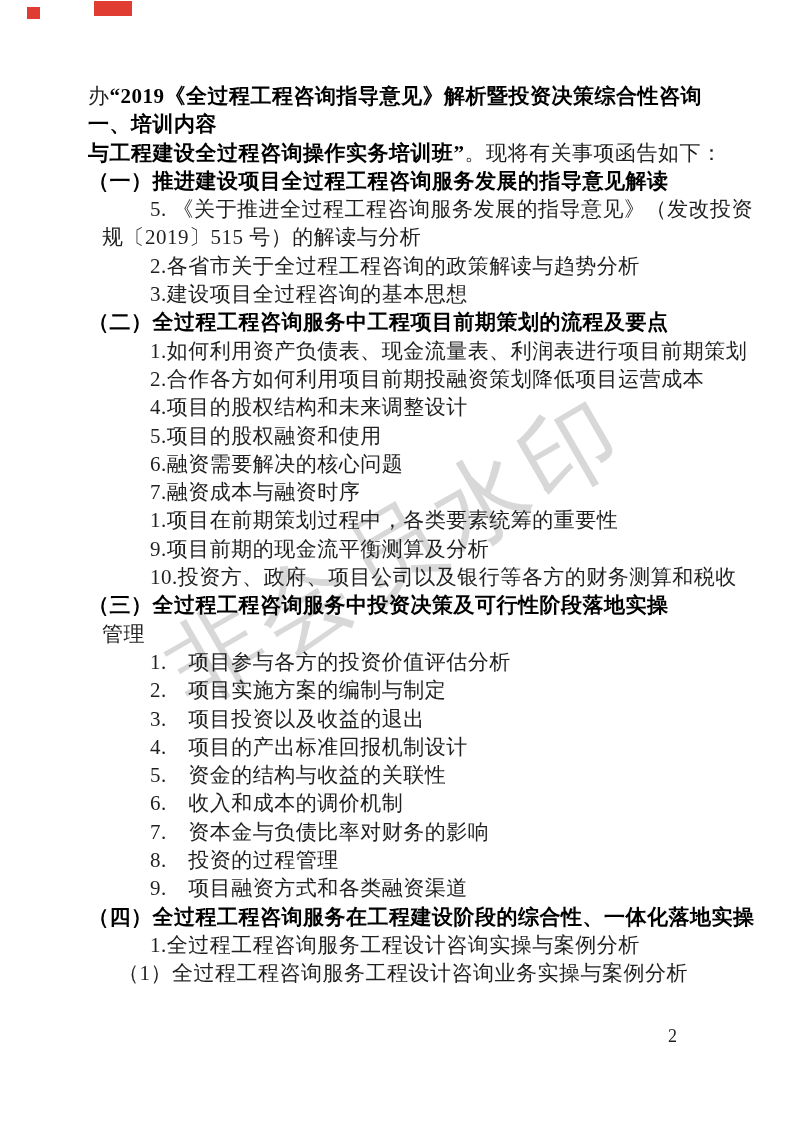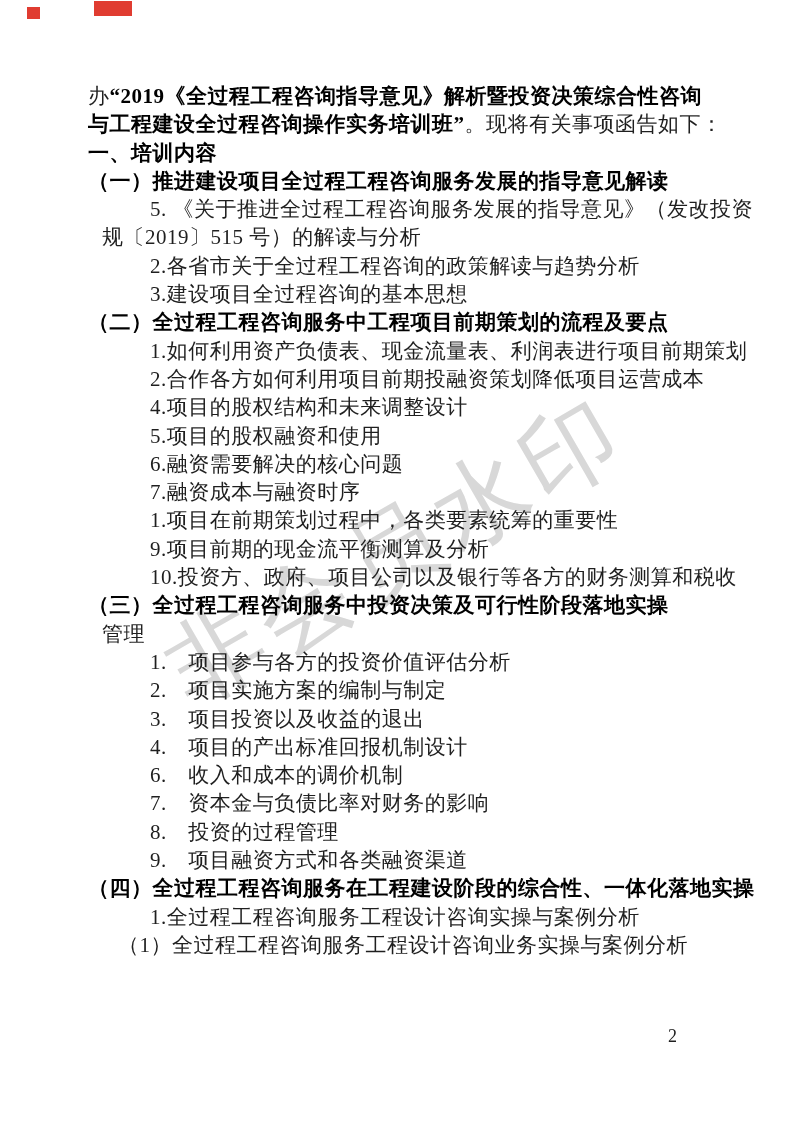--- a/index.html
+++ b/index.html
@@ -58,22 +58,22 @@
 <body>
 
 <div class="page">
   <div class="red-mark red-mark-1"></div>
   <div class="red-mark red-mark-2"></div>
 
   <div class="watermark">非会员水印</div>
 
   <div class="doc-body">
       <div class="line t-para"><span>办</span><span class="bold">“2019《全过程工程咨询指导意见》解析暨投资决策综合性咨询</span></div>
+      <div class="line t-header"><span class="bold">一、培训内容</span></div>
       <div class="line t-para"><span class="bold">与工程建设全过程咨询操作实务培训班”</span><span>。现将有关事项函告如下：</span></div>
-      <div class="line t-header"><span class="bold">一、培训内容</span></div>
       <div class="line t-header"><span class="bold">（一）推进建设项目全过程工程咨询服务发展的指导意见解读</span></div>
       <div class="line t-item"><span>5. 《关于推进全过程工程咨询服务发展的指导意见》（发改投资</span></div>
       <div class="line t-cont"><span>规〔2019〕515 号）的解读与分析</span></div>
       <div class="line t-item"><span>2.各省市关于全过程工程咨询的政策解读与趋势分析</span></div>
       <div class="line t-item"><span>3.建设项目全过程咨询的基本思想</span></div>
       <div class="line t-header"><span class="bold">（二）全过程工程咨询服务中工程项目前期策划的流程及要点</span></div>
       <div class="line t-item"><span>1.如何利用资产负债表、现金流量表、利润表进行项目前期策划</span></div>
       <div class="line t-item"><span>2.合作各方如何利用项目前期投融资策划降低项目运营成本</span></div>
       <div class="line t-item"><span>4.项目的股权结构和未来调整设计</span></div>
       <div class="line t-item"><span>5.项目的股权融资和使用</span></div>
@@ -81,20 +81,21 @@
       <div class="line t-item"><span>7.融资成本与融资时序</span></div>
       <div class="line t-item"><span>1.项目在前期策划过程中，各类要素统筹的重要性</span></div>
       <div class="line t-item"><span>9.项目前期的现金流平衡测算及分析</span></div>
       <div class="line t-item"><span>10.投资方、政府、项目公司以及银行等各方的财务测算和税收</span></div>
       <div class="line t-header"><span class="bold">（三）全过程工程咨询服务中投资决策及可行性阶段落地实操</span></div>
       <div class="line t-cont"><span>管理</span></div>
       <div class="line t-item"><span>1.　项目参与各方的投资价值评估分析</span></div>
       <div class="line t-item"><span>2.　项目实施方案的编制与制定</span></div>
       <div class="line t-item"><span>3.　项目投资以及收益的退出</span></div>
       <div class="line t-item"><span>4.　项目的产出标准回报机制设计</span></div>
+      <div class="line t-item"><span>5.　资金的结构与收益的关联性</span></div>
       <div class="line t-item"><span>6.　收入和成本的调价机制</span></div>
       <div class="line t-item"><span>7.　资本金与负债比率对财务的影响</span></div>
       <div class="line t-item"><span>8.　投资的过程管理</span></div>
       <div class="line t-item"><span>9.　项目融资方式和各类融资渠道</span></div>
       <div class="line t-header"><span class="bold">（四）全过程工程咨询服务在工程建设阶段的综合性、一体化落地实操</span></div>
       <div class="line t-item"><span>1.全过程工程咨询服务工程设计咨询实操与案例分析</span></div>
       <div class="line t-sub"><span>（1）全过程工程咨询服务工程设计咨询业务实操与案例分析</span></div>
     </div>
 
   <div class="page-number">2</div>

